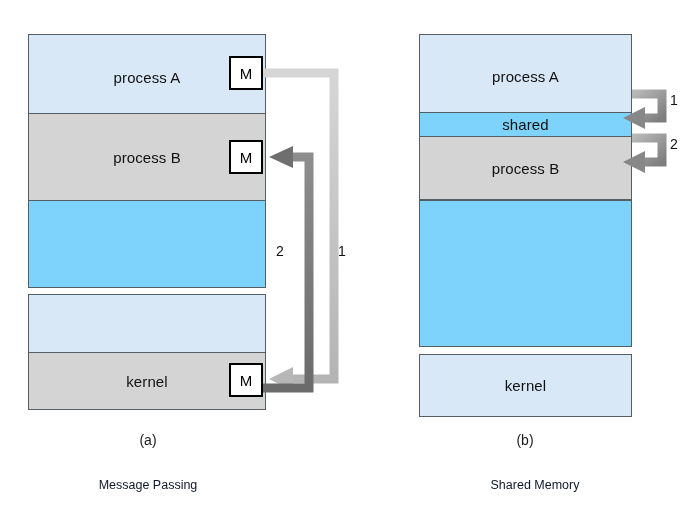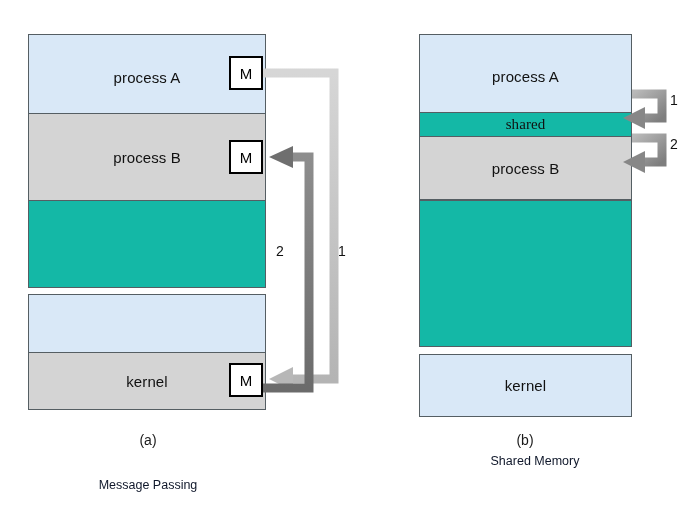--- a/index.html
+++ b/index.html
@@ -28,21 +28,21 @@
     border: 1.5px solid #555e63;
     display: flex;
     align-items: center;
     justify-content: center;
     font-size: 15px;
     color: #111111;
     letter-spacing: 0.1px;
   }
   .blue  { background: #d9e8f7; margin-top: 7px; }
   .gray  { background: #d4d4d4; }
-  .white { background: #14b8a6; font-family: Liberation Serif, serif; }
+  .white { background: #7dd3fc; }
 
   
   .mbox {
     position: absolute;
     box-sizing: border-box;
     background: #ffffff;
     border: 2.5px solid #000000;
     display: flex;
     align-items: center;
     justify-content: center;
@@ -152,21 +152,21 @@
     <div class="block blue" style="left:419px; top:347px; width:213px; height:63px;">
       <span>kernel</span>
     </div>
 
     <div class="arrow-label" style="left:670px; top:92px;">1</div>
 
     <div class="arrow-label" style="left:670px; top:136px;">2</div>
 
     <div class="sublabel" style="left:465px; top:432px; width:120px;">(b)</div>
 
-    <div class="caption" style="left:455px; top:454px; width:160px;">Shared Memory</div>
+    <div class="caption" style="left:455px; top:478px; width:160px;">Shared Memory</div>
   </div>
 
   <svg class="overlay" viewBox="0 0 685 518">
     <defs>
       <linearGradient id="gradLight" x1="0" y1="0" x2="0" y2="1">
         <stop offset="0%" stop-color="#d6d6d6"></stop>
         <stop offset="100%" stop-color="#b4b4b4"></stop>
       </linearGradient>
       <linearGradient id="gradDark" x1="0" y1="0" x2="0" y2="1">
         <stop offset="0%" stop-color="#8d8d8d"></stop>

